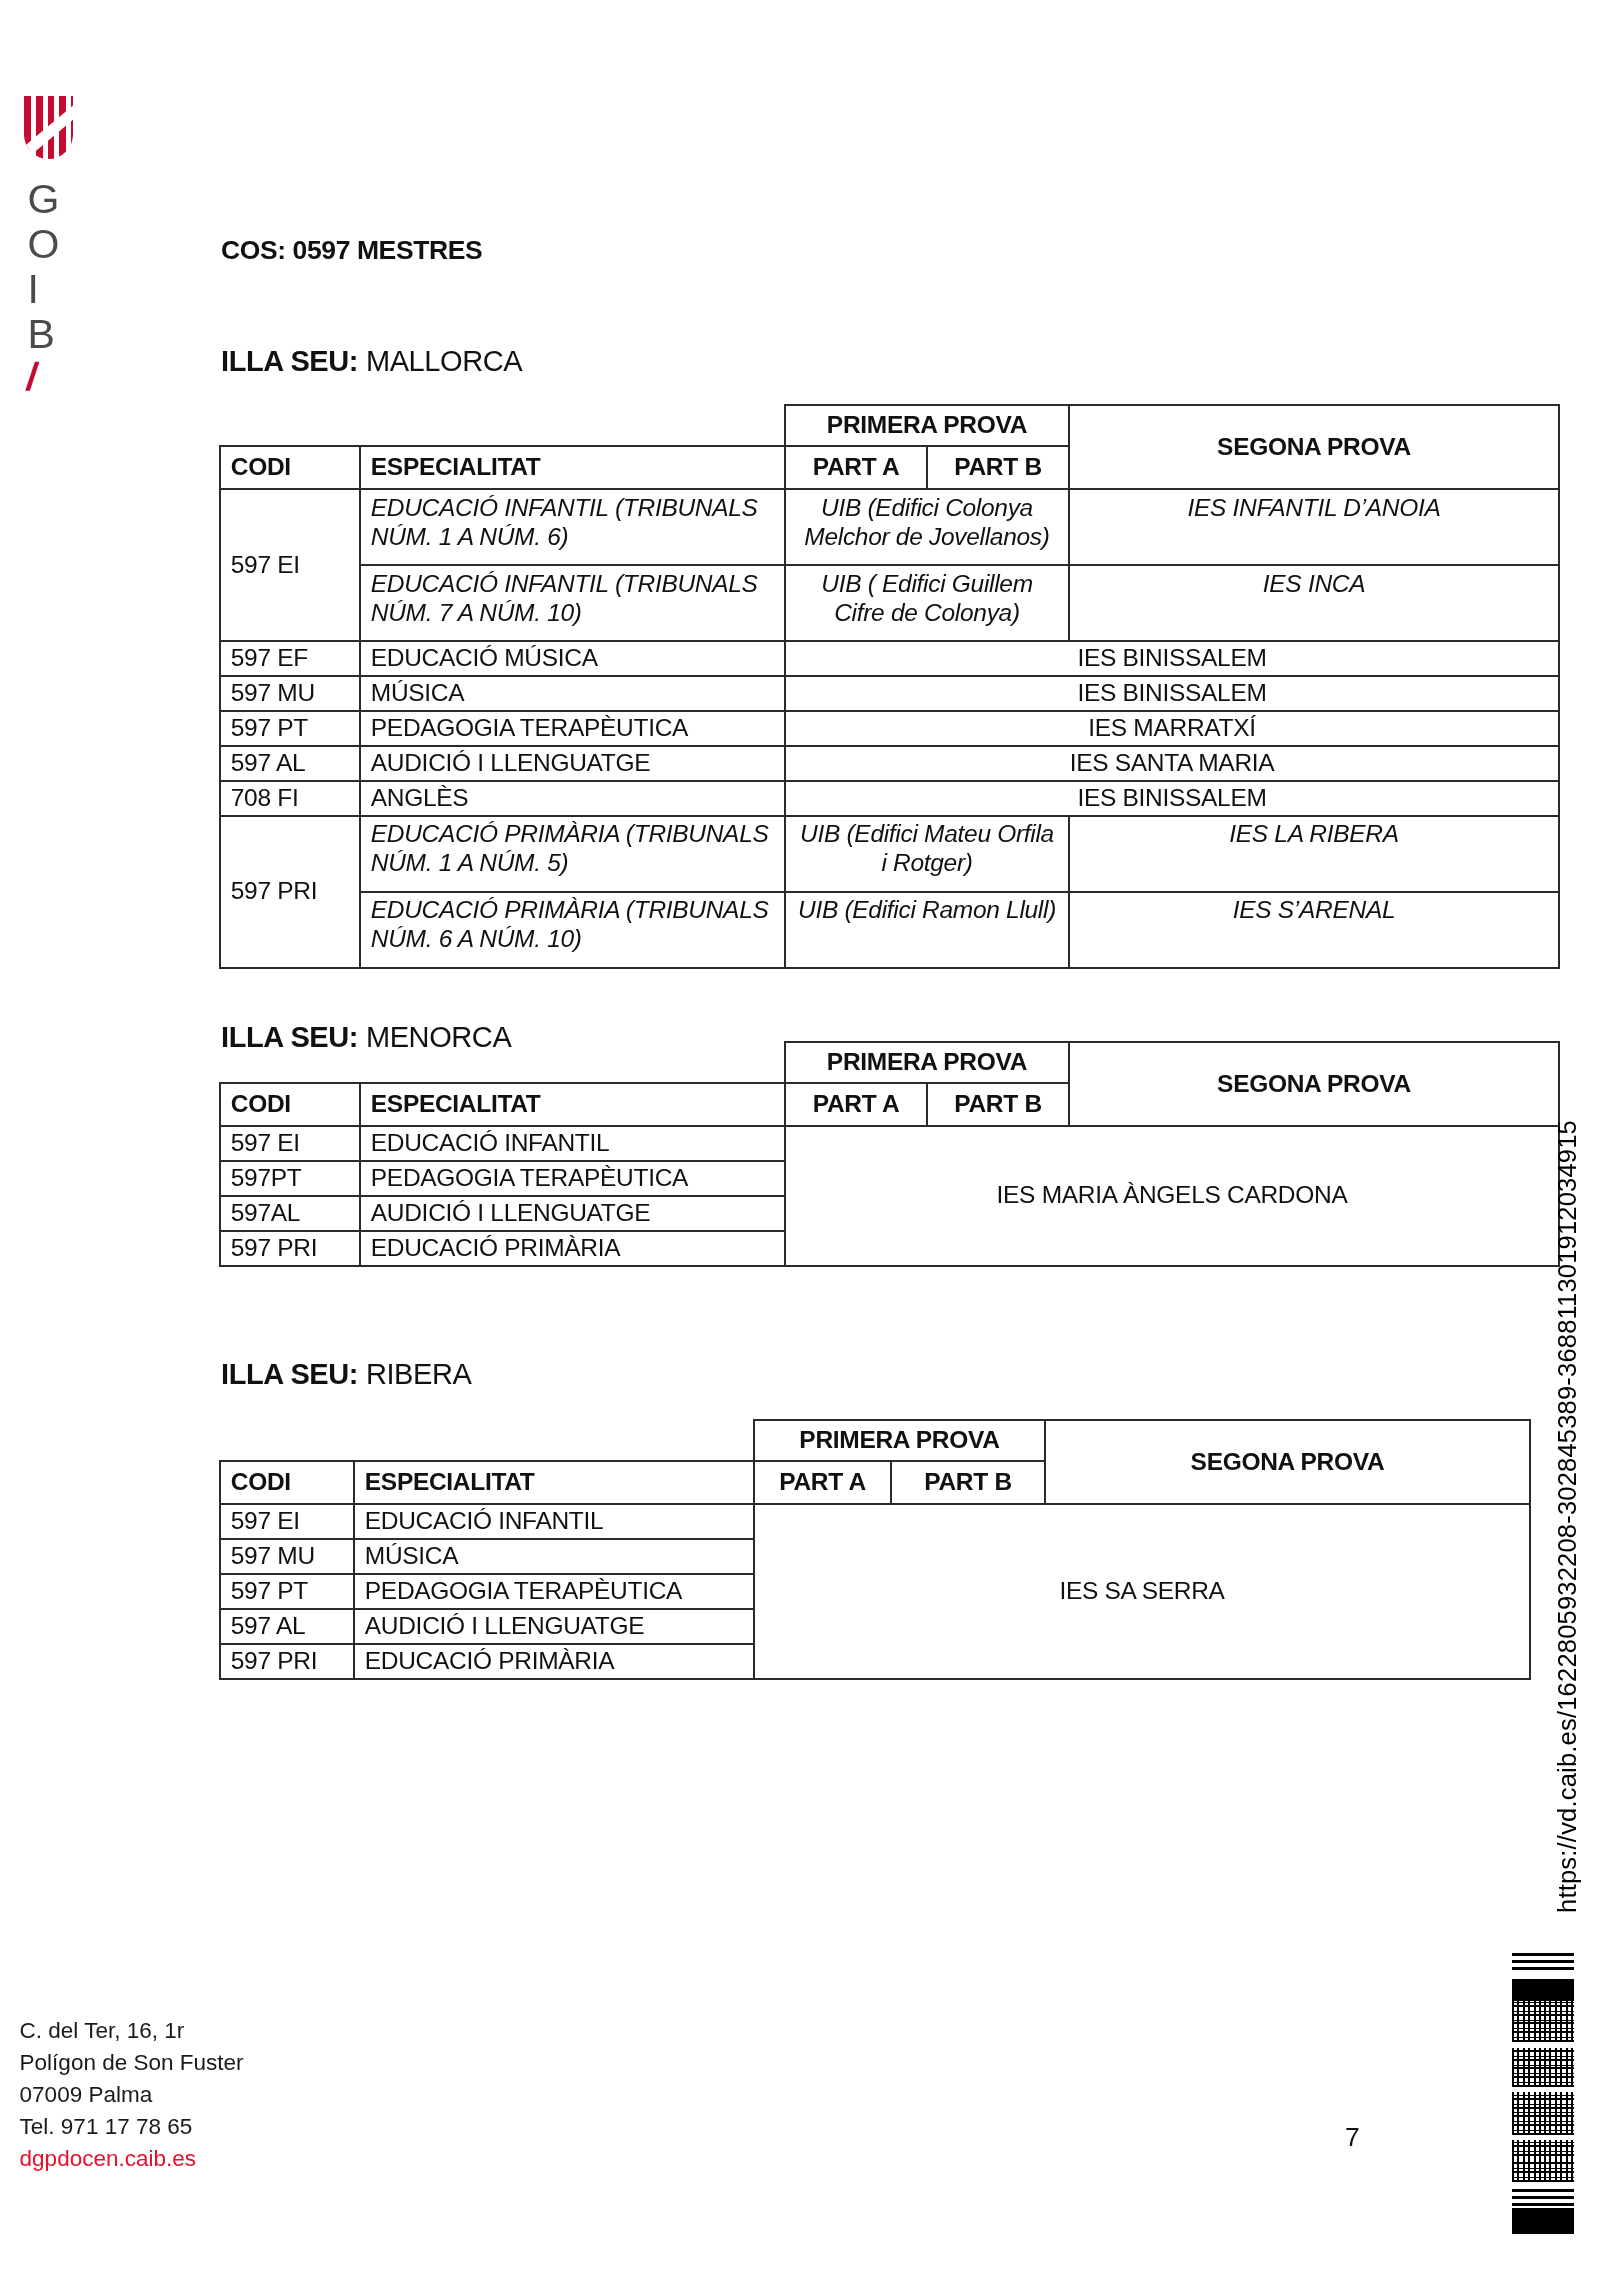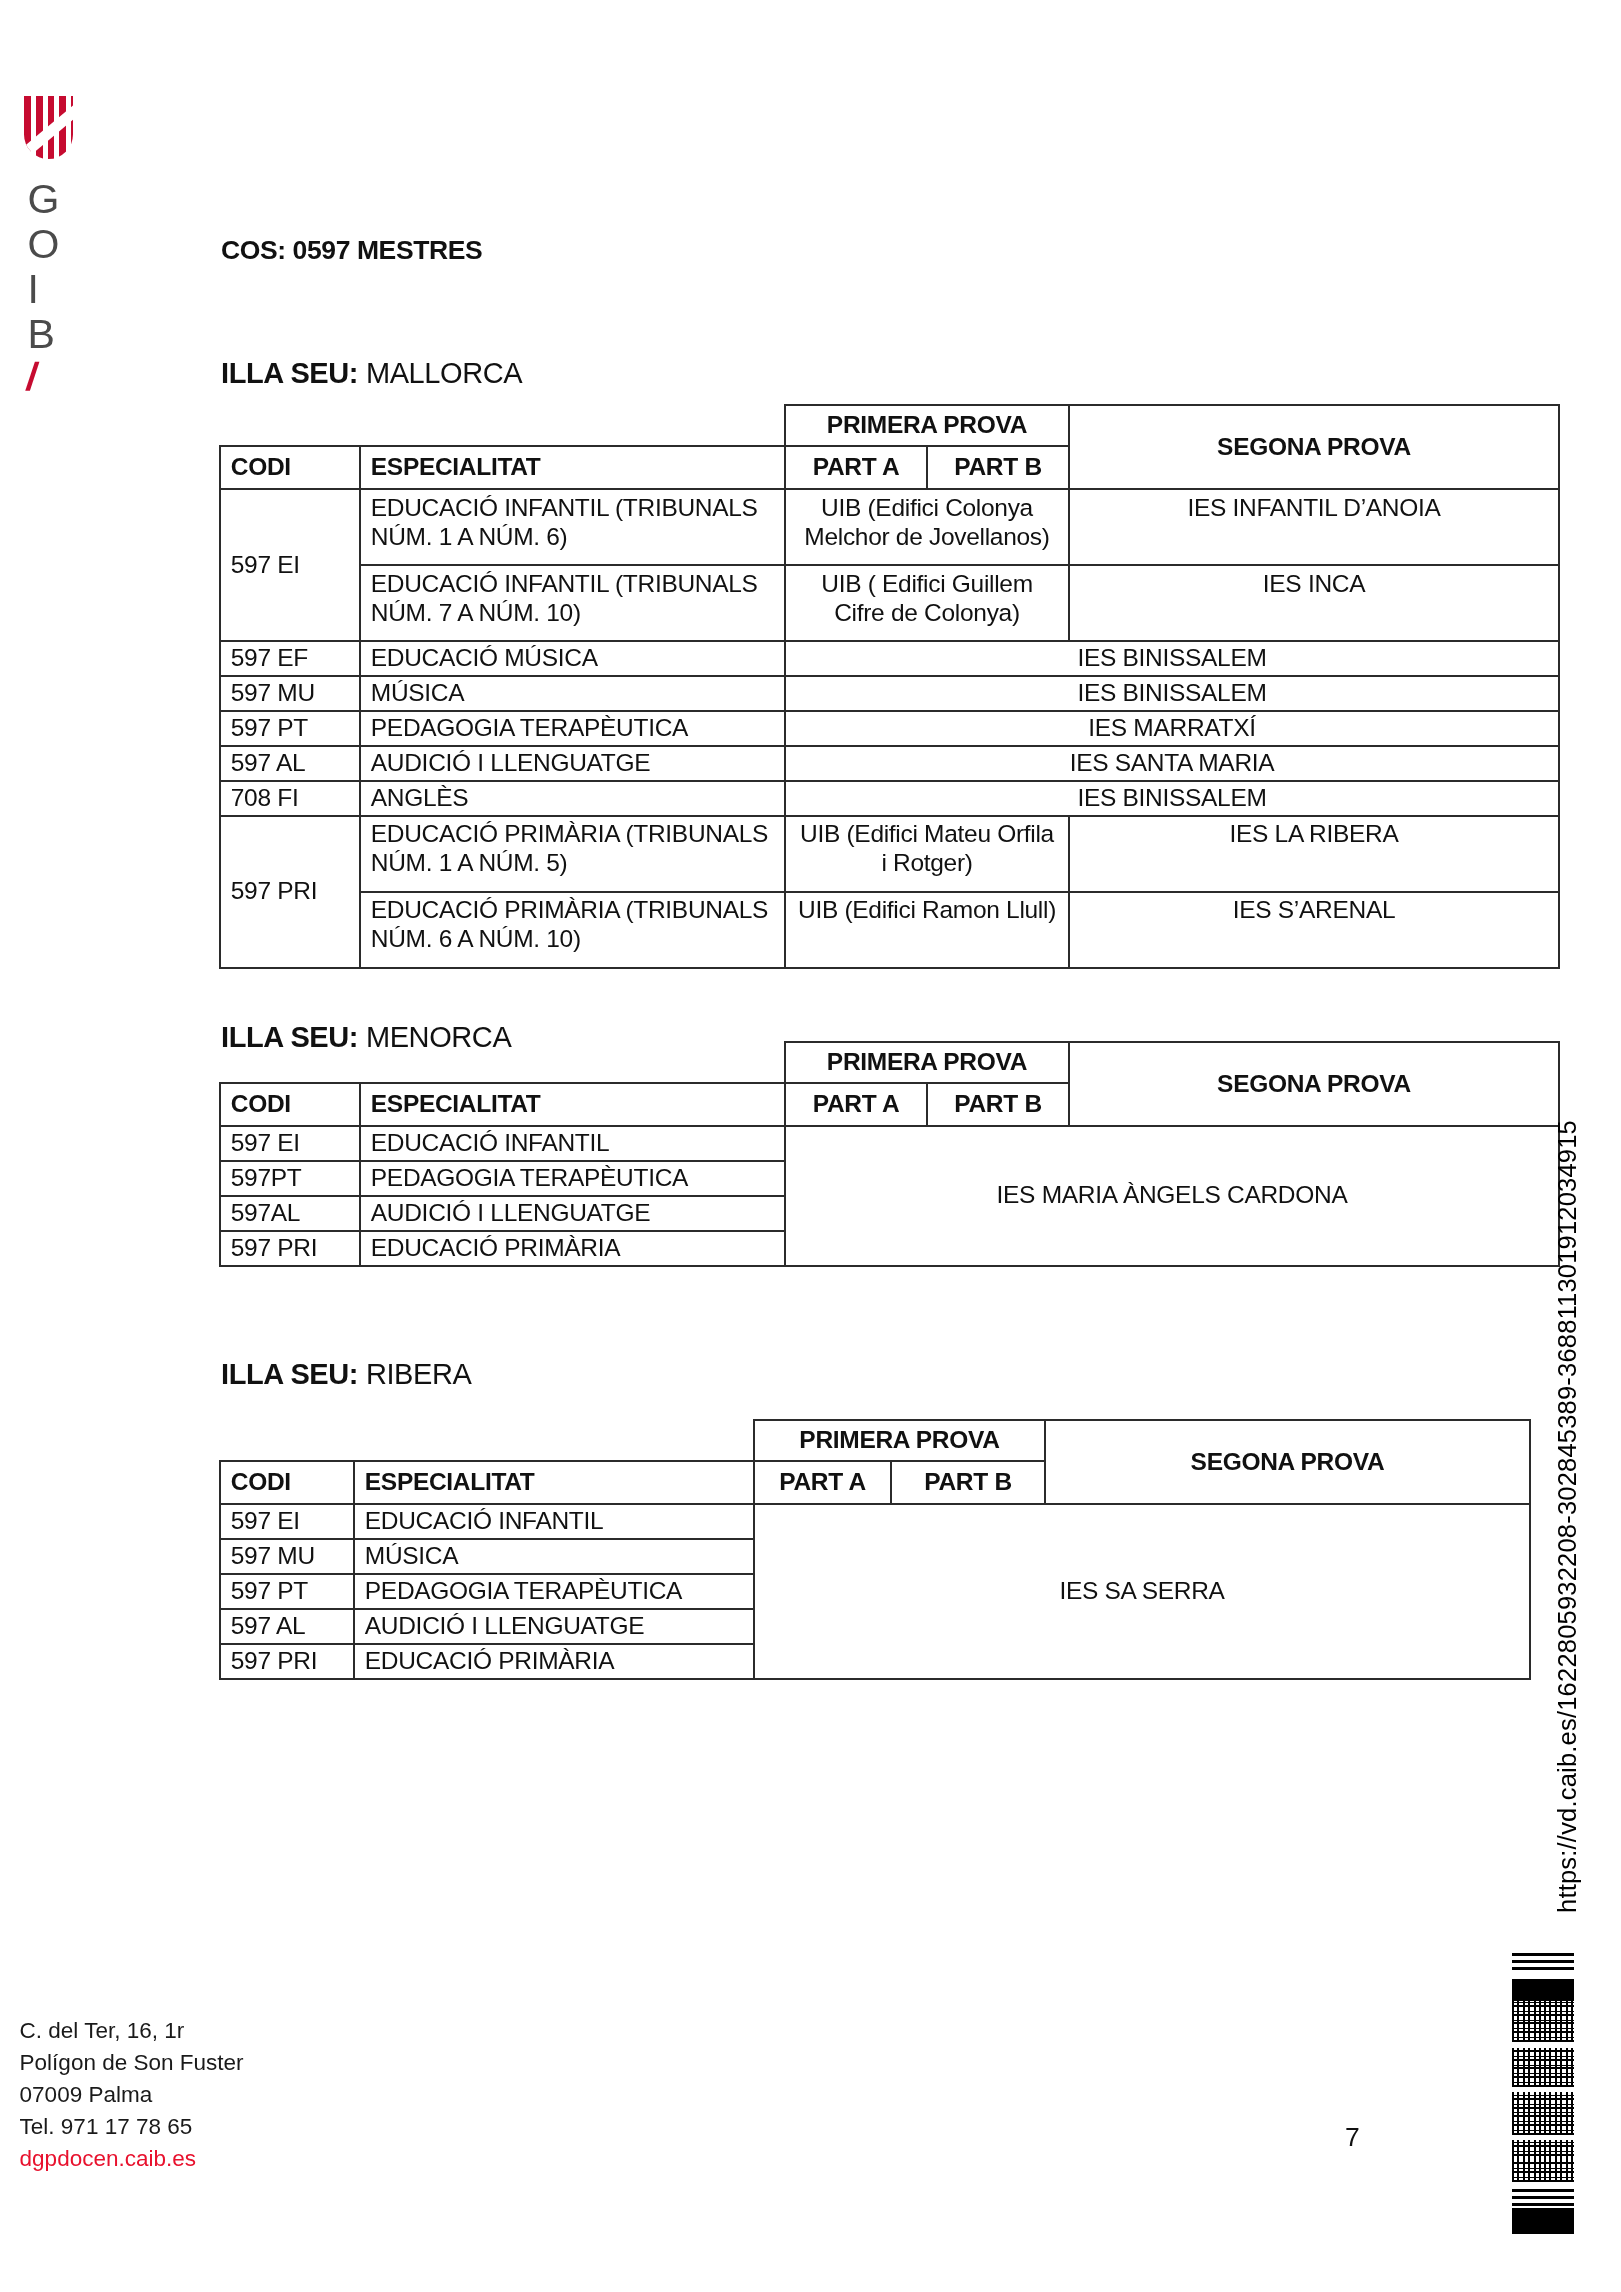--- a/index.html
+++ b/index.html
@@ -18,35 +18,35 @@
   .goib-letters span{display:block;}
   .logo-slash{margin-left:3.9px;font-size:39px;line-height:39px;color:#c60b30;
               transform:skewX(-8deg);font-weight:bold;}
 
   
   .cos-title{position:absolute;left:221px;top:235px;font-size:26.5px;font-weight:bold;
              letter-spacing:-0.4px;}
   .illa{position:absolute;left:221px;font-size:29px;letter-spacing:-0.4px;}
   .illa .lbl{font-weight:bold;}
   .illa .name{font-weight:normal;margin-left:7.8px;}
-  .illa-mallorca{top:345px;margin-top:12px;}
+  .illa-mallorca{top:345px;}
   .illa-menorca{top:980px;margin-top:41px;}
   .illa-eivissa{top:1358px;}
 
   
   table.t{position:absolute;left:219px;border-collapse:collapse;table-layout:fixed;}
   table.tA{top:404px;}
   table.tB{top:1041px;}
   table.tC{top:1419px;}
   .t td{border:2px solid #2b2b2b;font-size:24.5px;color:#111;padding:2px 9.8px;
         letter-spacing:-0.3px;line-height:1.18;overflow:hidden;}
   .t td.blank{border:none;background:transparent;}
   .t .th{font-weight:bold;}
   .t .c{text-align:center;}
-  .t .top{vertical-align:top;padding-top:3.9px;}
+  .t .top{vertical-align:top;padding-top:3.9px;font-style:italic;}
   .t .mid{vertical-align:middle;}
   tr.h1{height:41px;} tr.h2{height:43px;}
   tr.r1{height:33px;} tr.r2{height:76px;}
 
   
   .vurl{position:absolute;left:1553px;top:1913px;transform:rotate(-90deg);
         transform-origin:0 0;white-space:nowrap;font-size:25.5px;color:#000;
         letter-spacing:0.2px;}
 
   

